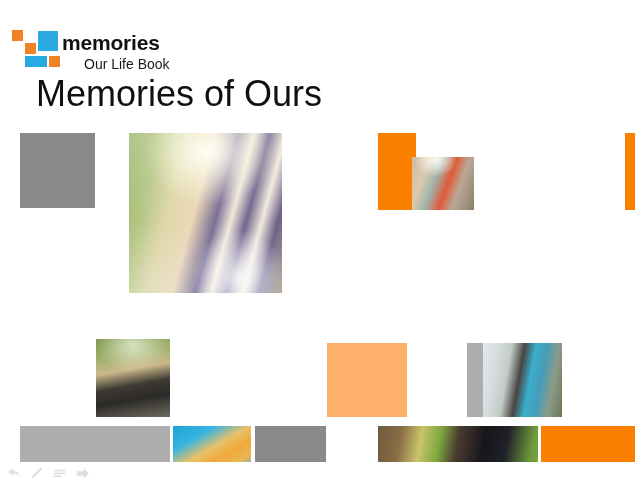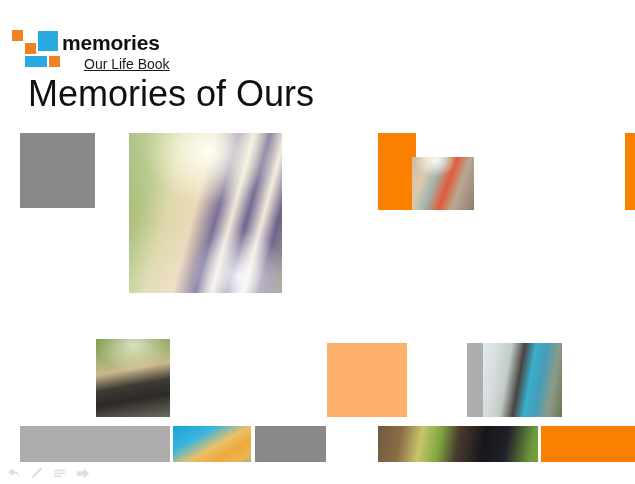--- a/index.html
+++ b/index.html
@@ -53,27 +53,26 @@
     color: #111111;
     letter-spacing: -0.2px;
   }
   #logo-tagline {
     position: absolute;
     left: 84px;
     top: 40px;
     font-size: 14px;
     font-weight: normal;
     color: #1a1a1a;
-    text-decoration: underline;
   }
 
   
   #page-title {
     position: absolute;
-    left: 28px;
+    left: 36px;
     top: 72px;
     font-size: 36px;
     font-weight: normal;
     color: #101010;
     letter-spacing: 0px;
     line-height: 44px;
   }
 
   
   #collage {

